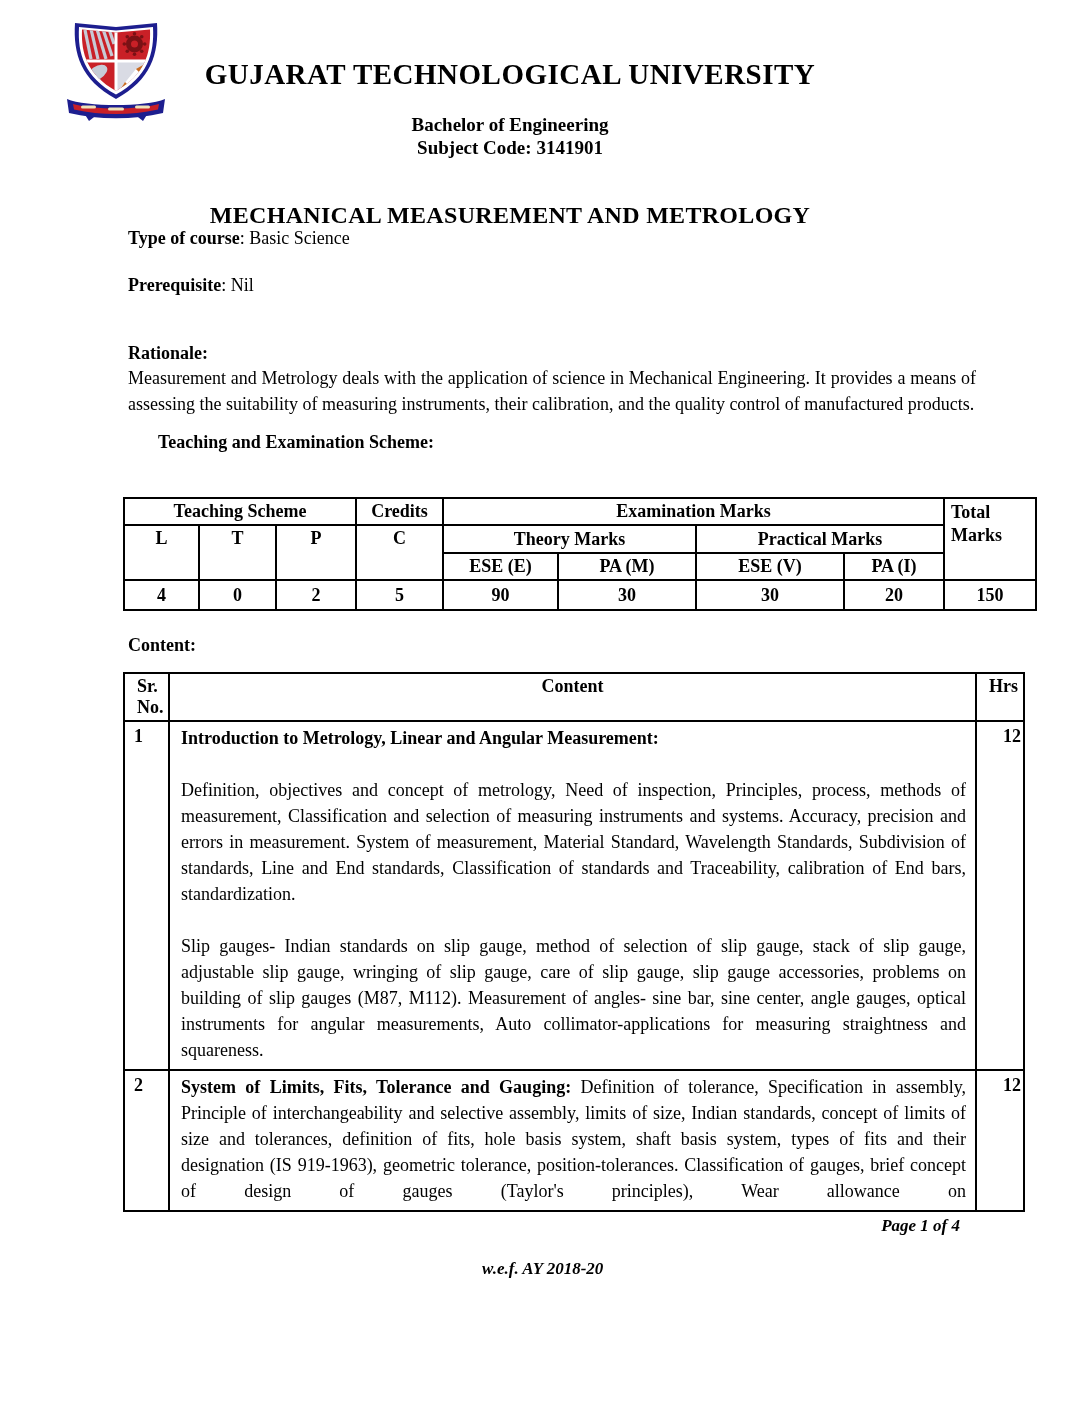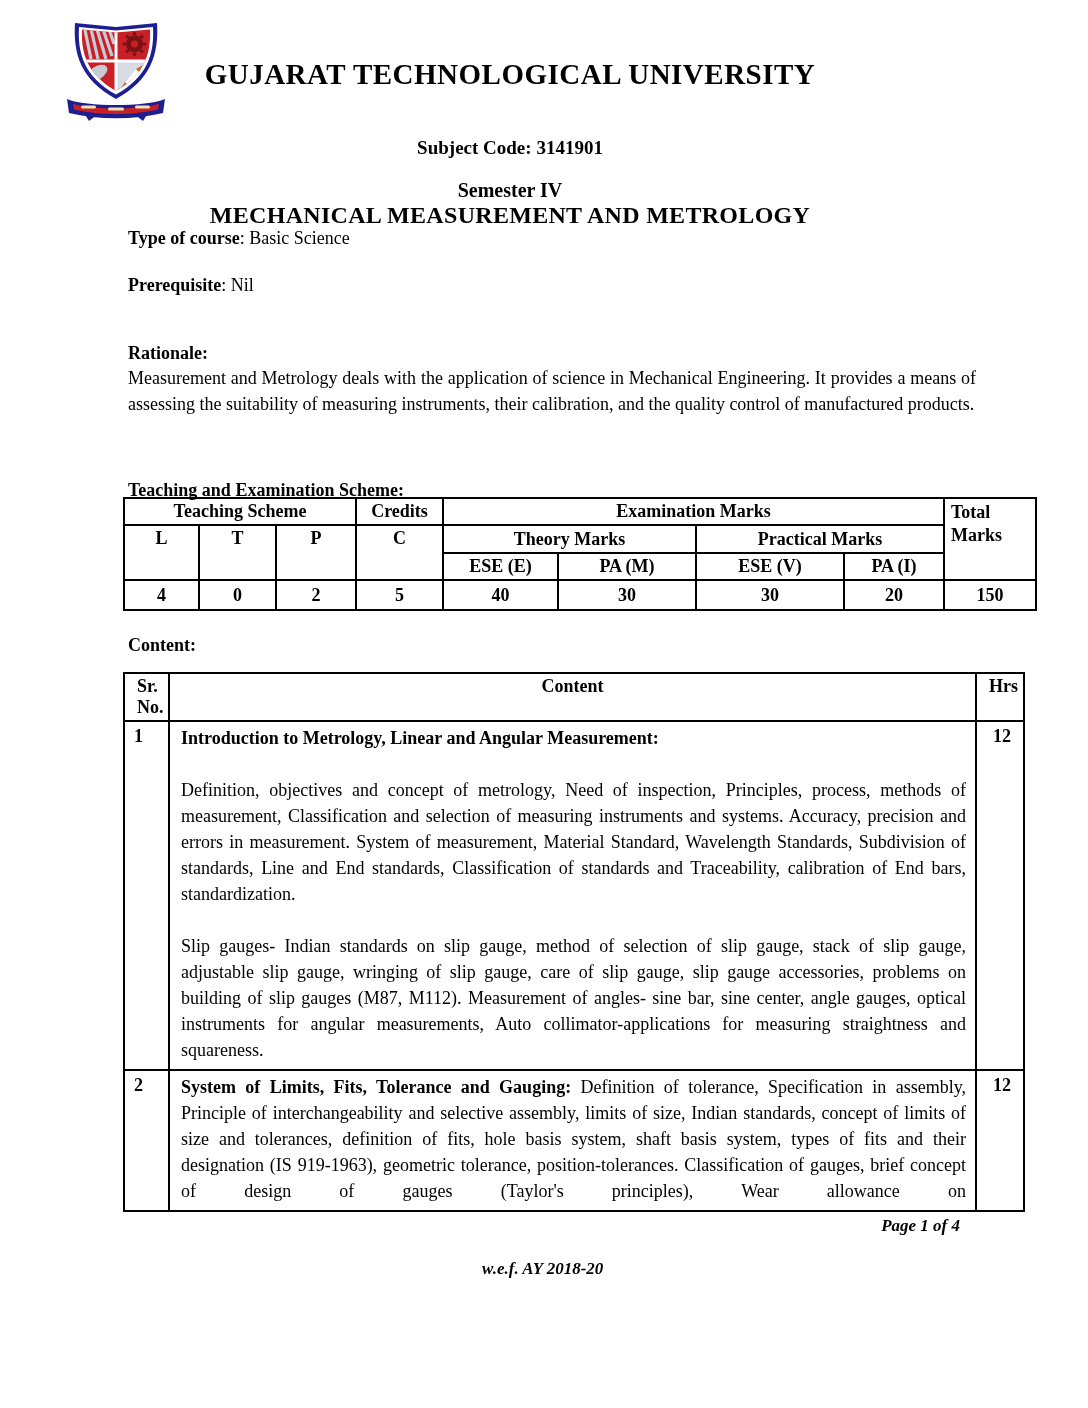--- a/index.html
+++ b/index.html
@@ -12,37 +12,37 @@
   .univ-title{top:58px;font-size:29px;letter-spacing:0.5px;}
   .program-line{top:114px;font-size:19px;}
   .subject-line{top:137px;font-size:19px;}
   .semester-line{top:179px;font-size:20px;}
   .course-line{top:202px;font-size:24px;letter-spacing:0.3px;}
   .left-line{position:absolute;left:128px;font-size:18px;}
   .type-line{top:228px;}
   .prereq-line{top:275px;}
   .rationale-h{top:343px;font-weight:bold;}
   .rationale-p{top:365px;width:848px;text-align:justify;line-height:26px;}
-  .teach-h{top:480px;font-weight:bold;}
+  .teach-h{top:432px;font-weight:bold;margin-left:30px;}
   .content-h{top:635px;font-weight:bold;}
   table{border-collapse:collapse;table-layout:fixed;font-size:18px;}
   th,td{border:2px solid #000;overflow:hidden;}
   .teach-table{position:absolute;top:497px;left:123px;width:912px;}
   .teach-table th,.teach-table td{font-weight:bold;text-align:center;padding:0 2px;}
   .teach-table .r1 th{height:25px;}
   .teach-table .r2 th{height:26px;}
   .teach-table .r3 th{height:25px;}
   .teach-table .r4 td{height:28px;}
   .teach-table th.ltpc{vertical-align:top;padding-top:2px;}
   .teach-table th.total{vertical-align:top;text-align:left;padding:2px 6px;line-height:23px;}
   .content-table{position:absolute;top:672px;left:123px;width:900px;}
   .content-table th{font-weight:bold;text-align:center;vertical-align:top;padding:2px 12px;line-height:21px;height:37px;}
   .content-table td{vertical-align:top;}
   .sr-cell{font-weight:bold;padding:4px 2px 0 9px;text-align:left;}
-  .hrs-cell{font-weight:bold;padding:4px 2px 0 16px;text-align:left;}
+  .hrs-cell{font-weight:bold;padding:4px 2px 0 16px;text-align:right;}
   .content-cell{padding:3px 9px 6px 11px;line-height:26px;}
   .row-title{font-weight:bold;}
   .para{margin:26px 0 0 0;text-align:justify;}
   .para-first{margin:0;text-align:justify;text-align-last:justify;}
   .footer-page{position:absolute;top:1216px;right:128px;font-size:17px;font-weight:bold;font-style:italic;}
   .footer-wef{position:absolute;top:1259px;left:482px;font-size:17px;font-weight:bold;font-style:italic;}
   .logo-wrap{position:absolute;left:64px;top:20px;width:104px;height:102px;}
 </style>
 </head>
 <body>
@@ -98,22 +98,22 @@
       <path d="M9,84 C30,90 74,90 95,84 L94,89.5 C66,95.5 38,95.5 10,89.5 Z" fill="#c92027"></path>
       <g fill="#efe3b8">
         <rect x="17" y="85.6" width="15" height="3" rx="1.5"></rect>
         <rect x="44" y="87.6" width="16" height="3" rx="1.5"></rect>
         <rect x="71" y="85.6" width="15" height="3" rx="1.5"></rect>
       </g>
     </svg>
   </div>
 
   <div class="center-line univ-title">GUJARAT TECHNOLOGICAL UNIVERSITY</div>
+  <div class="center-line program-line">Bachelor of Engineering</div>
   <div class="center-line subject-line">Subject Code: 3141901</div>
-  <div class="center-line semester-line">Semester IV</div>
   <div class="center-line course-line">MECHANICAL MEASUREMENT AND METROLOGY</div>
 
   <div class="left-line type-line"><span class="b">Type of course</span><span>: Basic Science</span></div>
 
   <div class="left-line prereq-line"><span class="b">Prerequisite</span><span>: Nil</span></div>
 
   <div class="left-line rationale-h">Rationale:</div>
   <div class="left-line rationale-p">Measurement and Metrology deals with the application of science in Mechanical Engineering. It provides a means of assessing the suitability of measuring instruments, their calibration, and the quality control of manufactured products.</div>
 
   <div class="left-line teach-h">Teaching and Examination Scheme:</div>
@@ -149,21 +149,21 @@
       <th>ESE (E)</th>
       <th>PA (M)</th>
       <th>ESE (V)</th>
       <th>PA (I)</th>
     </tr>
     <tr class="r4">
       <td>4</td>
       <td>0</td>
       <td>2</td>
       <td>5</td>
-      <td>40</td>
+      <td>90</td>
       <td>30</td>
       <td>30</td>
       <td>20</td>
       <td>150</td>
     </tr>
   </tbody>
     </table>
 
   <div class="left-line content-h">Content:</div>
 

